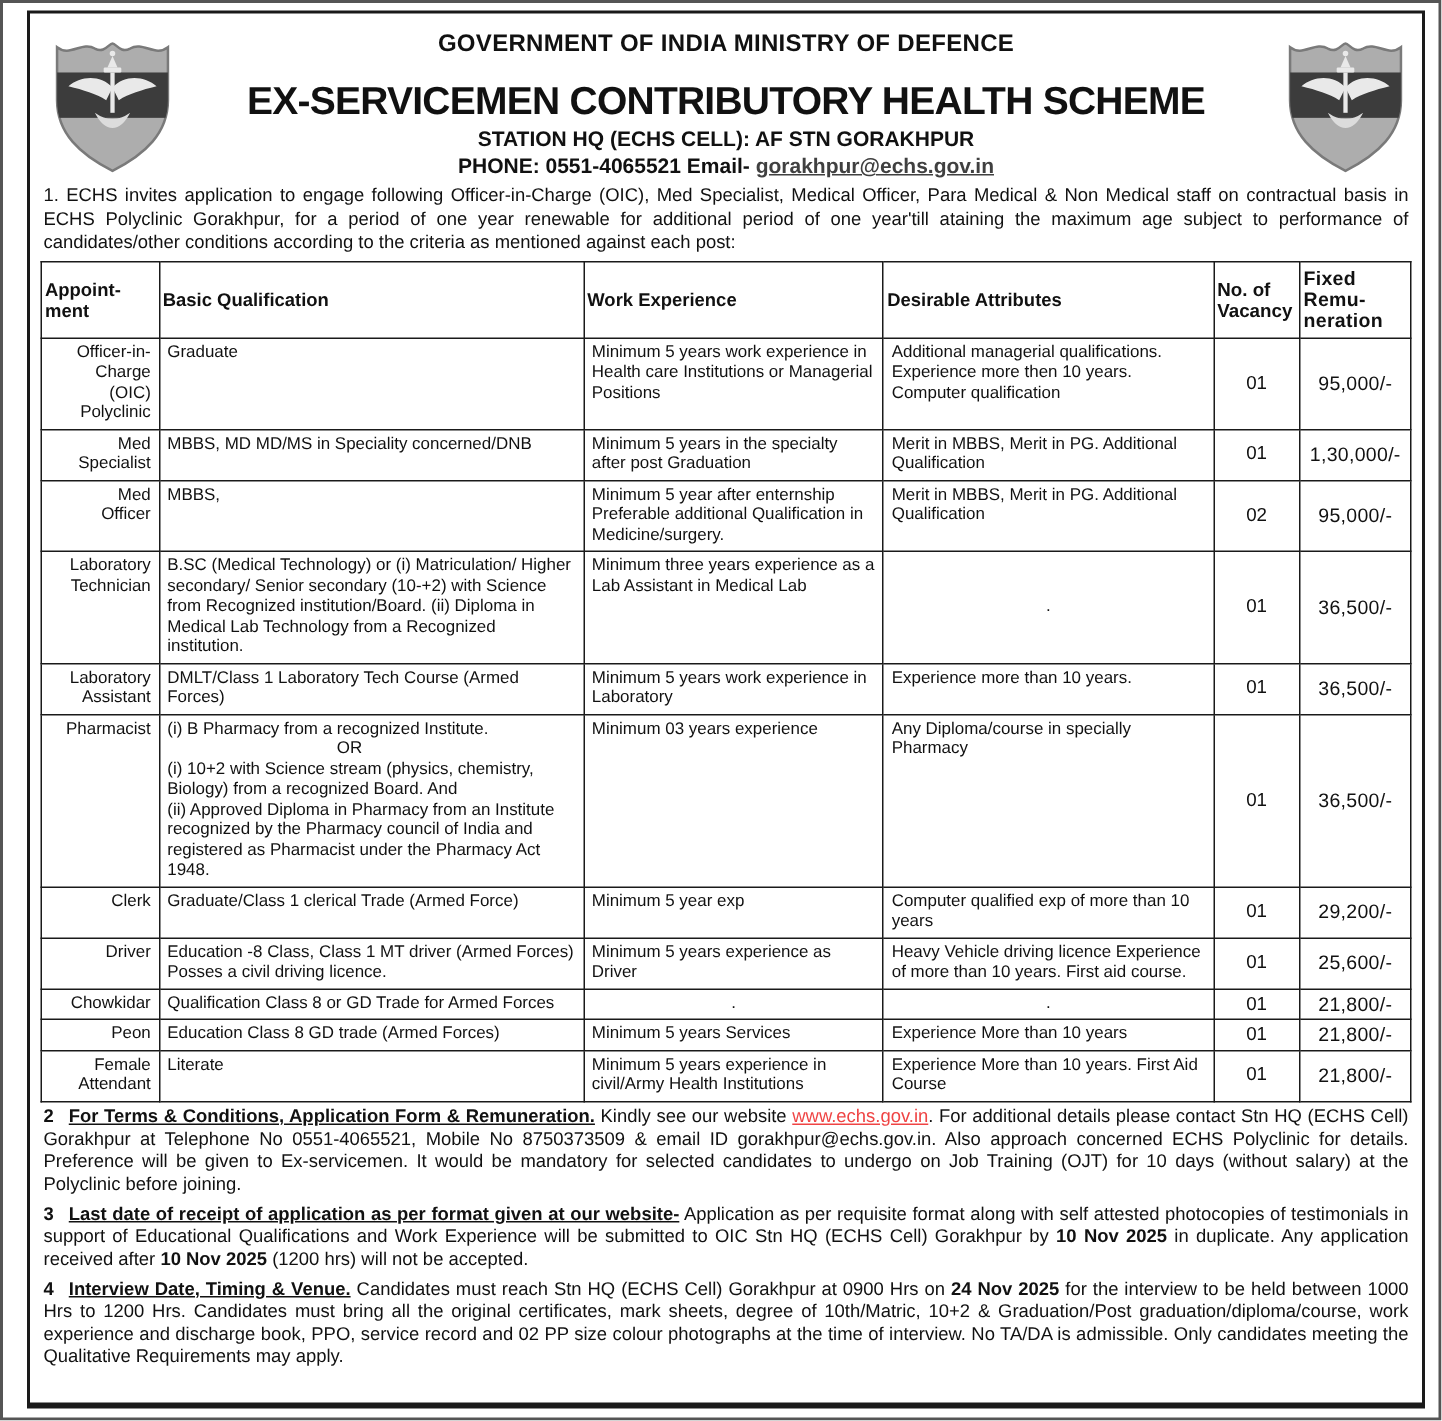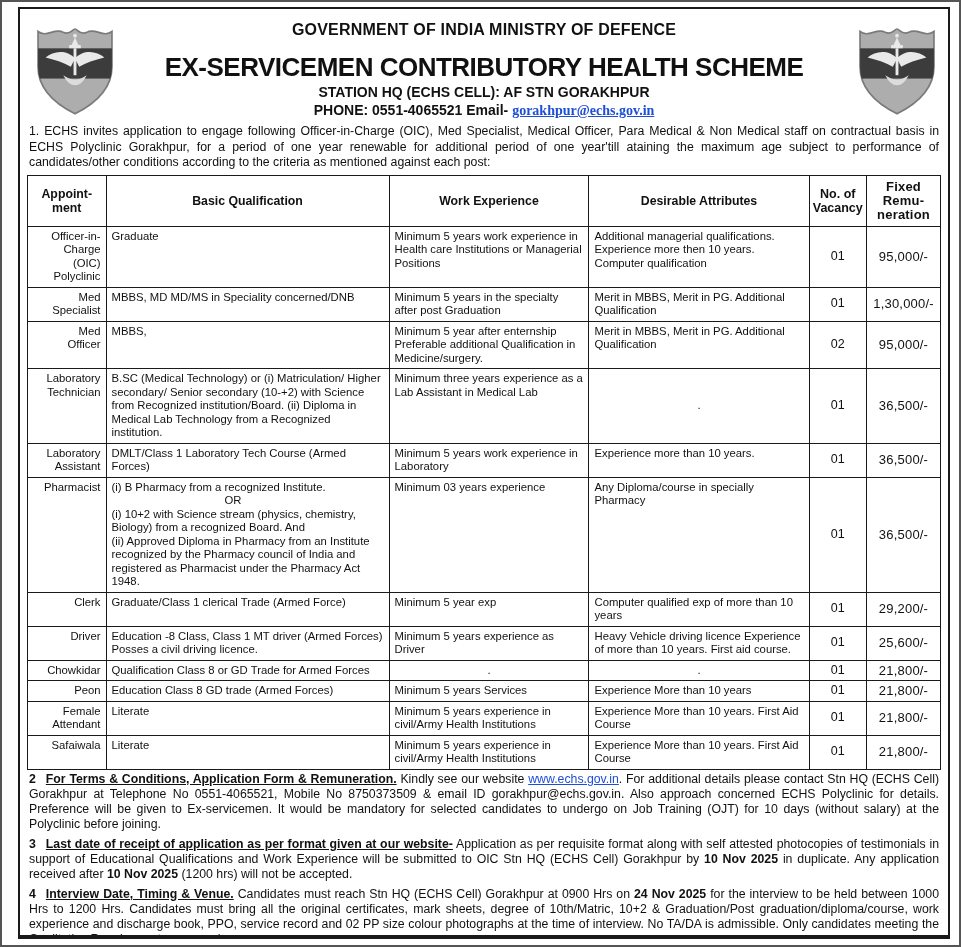--- a/index.html
+++ b/index.html
@@ -15,48 +15,48 @@
   }
   
   .masthead { position:relative; text-align:center; padding:8px 100px 2px 100px; }
   .crest { position:absolute; top:10px; }
   .crest.left { left:6px; }
   .crest.right { right:2px; }
   .h-line1 { font-weight:bold; font-size:16px; letter-spacing:.2px; }
   .h-line2 { font-weight:bold; font-size:26px; letter-spacing:-.5px; margin-top:13px; }
   .h-line3 { font-weight:bold; font-size:14px; margin-top:1px; }
   .h-line4 { font-weight:bold; font-size:14px; margin-top:2px; }
-  .h-line4 .email { text-decoration:underline; color:#1d4ed8;font-family:Liberation Serif, serif; }
+  .h-line4 .email { text-decoration:underline; color:#404040; }
   .notice-title {
     display:inline-block; font-weight:bold; font-size:15px; margin-top:3px;
     border-bottom:2px solid #000; padding-bottom:1px; letter-spacing:.3px;
   }
   
   .intro { font-size:12.3px; line-height:15.5px; text-align:justify; margin:3px 2px 4px 2px; }
   
   table.vacancies { width:100%; border-collapse:collapse; table-layout:fixed; }
   table.vacancies th, table.vacancies td {
     border:1.5px solid #1a1a1a; padding:3px 5px; vertical-align:top;
     font-size:11.3px; line-height:13.5px; white-space:pre-line;
   }
-  table.vacancies th { font-weight:bold; font-size:12.3px; line-height:14px; text-align:center; vertical-align:middle; padding:4px 2px; }
+  table.vacancies th { font-weight:bold; font-size:12.3px; line-height:14px; text-align:left; vertical-align:middle; padding:4px 2px; }
   .col-appointment  { width:8.6%;  text-align:right; }
   .col-qualification{ width:31%; }
   .col-experience   { width:21.9%; }
   .col-attributes   { width:24.1%; }
   .col-vacancy      { width:6.3%;  text-align:center; vertical-align:middle !important; font-size:12.5px !important; }
   .col-remuneration { width:8.1%;  text-align:center; vertical-align:middle !important; font-size:13px !important; letter-spacing:.2px; }
   td.dot { text-align:center; vertical-align:middle !important; }
   td.small { font-size:10.2px; line-height:12.5px; }
   
   .notes { margin-top:0; }
   .note { font-size:12.3px; line-height:15px; text-align:justify; padding:2px 2px 3px 2px; }
   .note-num { font-weight:bold; padding-right:10px; }
   .seg-heading { font-weight:bold; text-decoration:underline; }
-  .seg-link { text-decoration:underline; color:#1d4ed8; cursor:pointer; }
+  .seg-link { text-decoration:underline; color:#ef4444; cursor:pointer; }
   .seg-bold { font-weight:bold; }
 </style>
 </head>
 <body>
 
 <div class="outer-frame"></div>
 
 <div class="doc">
 
   <div class="masthead">
@@ -212,28 +212,20 @@
         </tr>
         <tr>
           <td class="col-appointment">Female
 Attendant</td>
           <td class="col-qualification">Literate</td>
           <td class="col-experience">Minimum 5 years experience in civil/Army Health Institutions</td>
           <td class="col-attributes">Experience More than 10 years. First Aid Course</td>
           <td class="col-vacancy">01</td>
           <td class="col-remuneration">21,800/-</td>
         </tr>
-        <tr>
-          <td class="col-appointment">Safaiwala</td>
-          <td class="col-qualification">Literate</td>
-          <td class="col-experience">Minimum 5 years experience in civil/Army Health Institutions</td>
-          <td class="col-attributes">Experience More than 10 years. First Aid Course</td>
-          <td class="col-vacancy">01</td>
-          <td class="col-remuneration">21,800/-</td>
-        </tr>
       </tbody>
   </table>
 
   <div class="notes">
       <p class="note"><span class="note-num">2</span><span class="seg-heading">For Terms &amp; Conditions, Application Form &amp; Remuneration.</span><span class="seg-plain"> Kindly see our website </span><span class="seg-link">www.echs.gov.in</span><span class="seg-plain">. For additional details please contact Stn HQ (ECHS Cell) Gorakhpur at Telephone No 0551-4065521, Mobile No 8750373509 &amp; email ID gorakhpur@echs.gov.in. Also approach concerned ECHS Polyclinic for details. Preference will be given to Ex-servicemen. It would be mandatory for selected candidates to undergo on Job Training (OJT) for 10 days (without salary) at the Polyclinic before joining.</span></p>
       <p class="note"><span class="note-num">3</span><span class="seg-heading">Last date of receipt of application as per format given at our website-</span><span class="seg-plain"> Application as per requisite format along with self attested photocopies of testimonials in support of Educational Qualifications and Work Experience will be submitted to OIC Stn HQ (ECHS Cell) Gorakhpur by </span><span class="seg-bold">10 Nov 2025</span><span class="seg-plain"> in duplicate. Any application received after </span><span class="seg-bold">10 Nov 2025</span><span class="seg-plain"> (1200 hrs) will not be accepted.</span></p>
       <p class="note"><span class="note-num">4</span><span class="seg-heading">Interview Date, Timing &amp; Venue.</span><span class="seg-plain"> Candidates must reach Stn HQ (ECHS Cell) Gorakhpur at 0900 Hrs on </span><span class="seg-bold">24 Nov 2025</span><span class="seg-plain"> for the interview to be held between 1000 Hrs to 1200 Hrs. Candidates must bring all the original certificates, mark sheets, degree of 10th/Matric, 10+2 &amp; Graduation/Post graduation/diploma/course, work experience and discharge book, PPO, service record and 02 PP size colour photographs at the time of interview. No TA/DA is admissible. Only candidates meeting the Qualitative Requirements may apply.</span></p>
     </div>
 
 </div>

